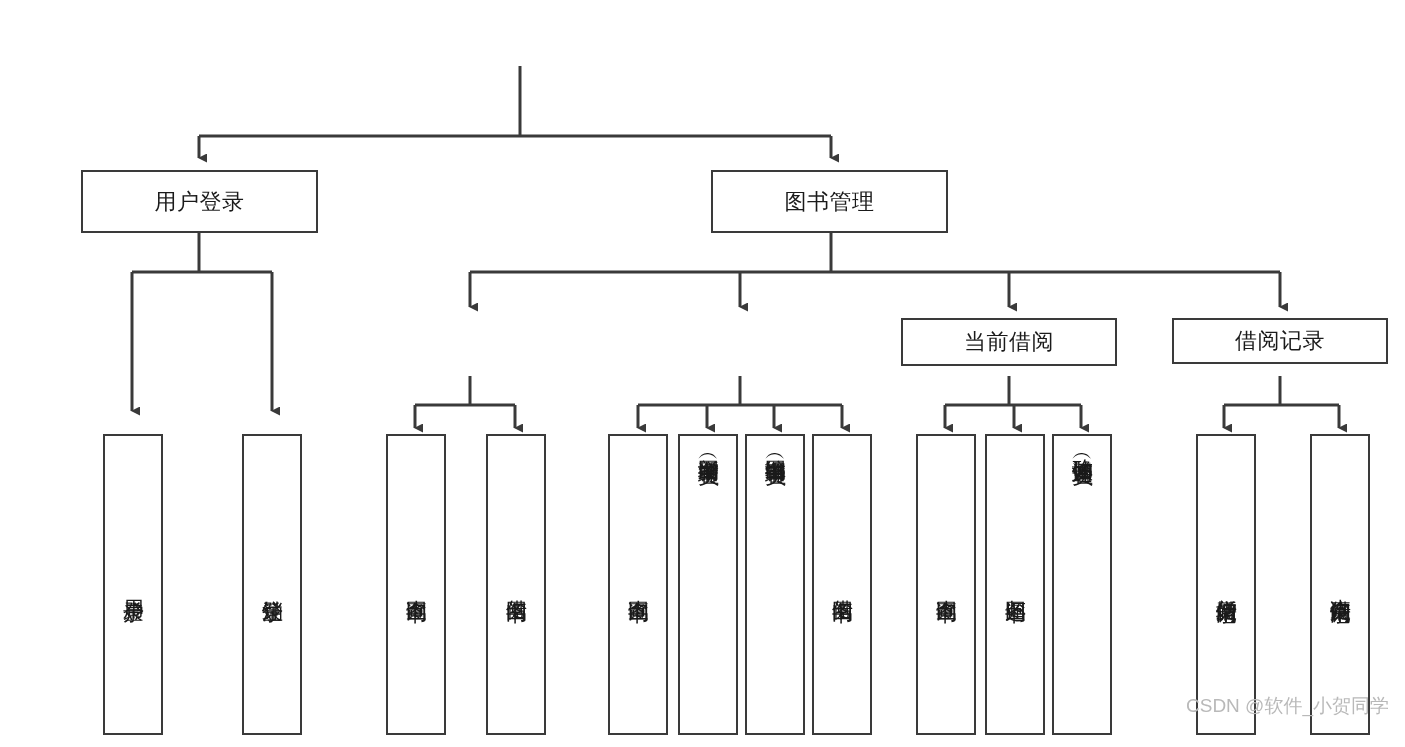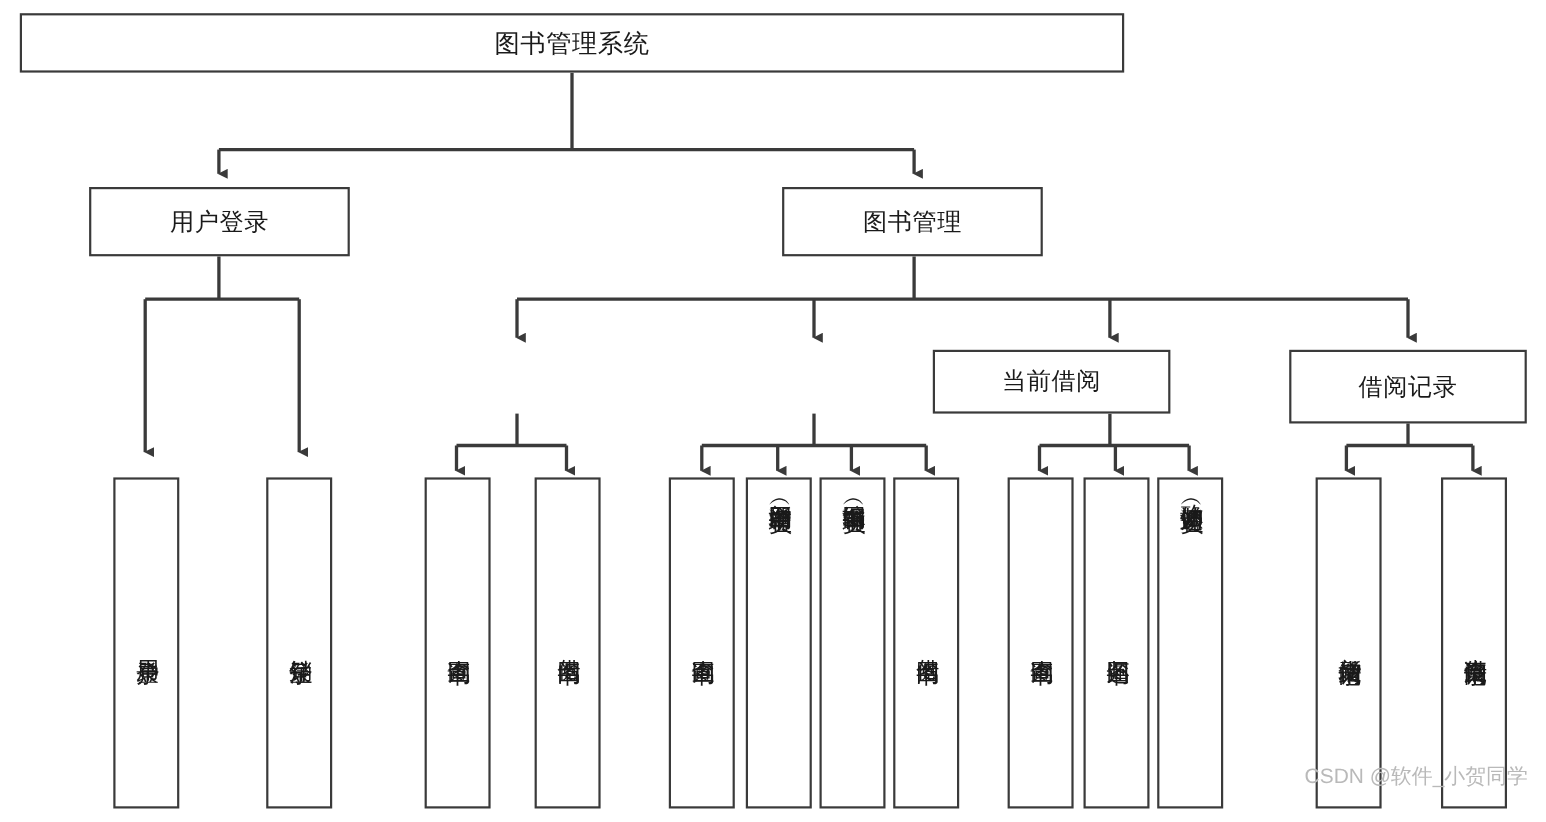--- a/index.html
+++ b/index.html
@@ -129,39 +129,36 @@
       <path d="M1014,405 L1014,428" marker-end="url(#arrowhead)"></path>
       <path d="M1081,405 L1081,428" marker-end="url(#arrowhead)"></path>
 
       <path d="M1280,376 L1280,405"></path>
       <path d="M1224,405 L1339,405"></path>
       <path d="M1224,405 L1224,428" marker-end="url(#arrowhead)"></path>
       <path d="M1339,405 L1339,428" marker-end="url(#arrowhead)"></path>
     </g>
   </svg>
 
-  <div id="node-root" class="node horiz" style="left:18px; top:12px; width:1004px; height:54px;">
-    <span class="label">图书管理系统</span>
-  </div>
 
   <div class="node horiz" style="left:81px; top:170px; width:237px; height:63px;">
     <span class="label">用户登录</span>
   </div>
 
   <div class="node horiz" style="left:711px; top:170px; width:237px; height:63px;">
     <span class="label">图书管理</span>
   </div>
 
 
 
-  <div class="node horiz" style="left:848px; top:318px; width:216px; height:58px;">
+  <div class="node horiz" style="left:901px; top:318px; width:216px; height:48px;">
     <span class="label">当前借阅</span>
   </div>
 
-  <div class="node horiz" style="left:1172px; top:318px; width:216px; height:67px;">
+  <div class="node horiz" style="left:1172px; top:318px; width:216px; height:46px;">
     <span class="label">借阅记录</span>
   </div>
 
   <div class="node vert centered" style="left:103px; top:434px; width:60px; height:301px;">
     <span class="label">用户登录</span>
   </div>
 
   <div class="node vert centered" style="left:242px; top:434px; width:60px; height:301px;">
     <span class="label">注销登录</span>
   </div>

